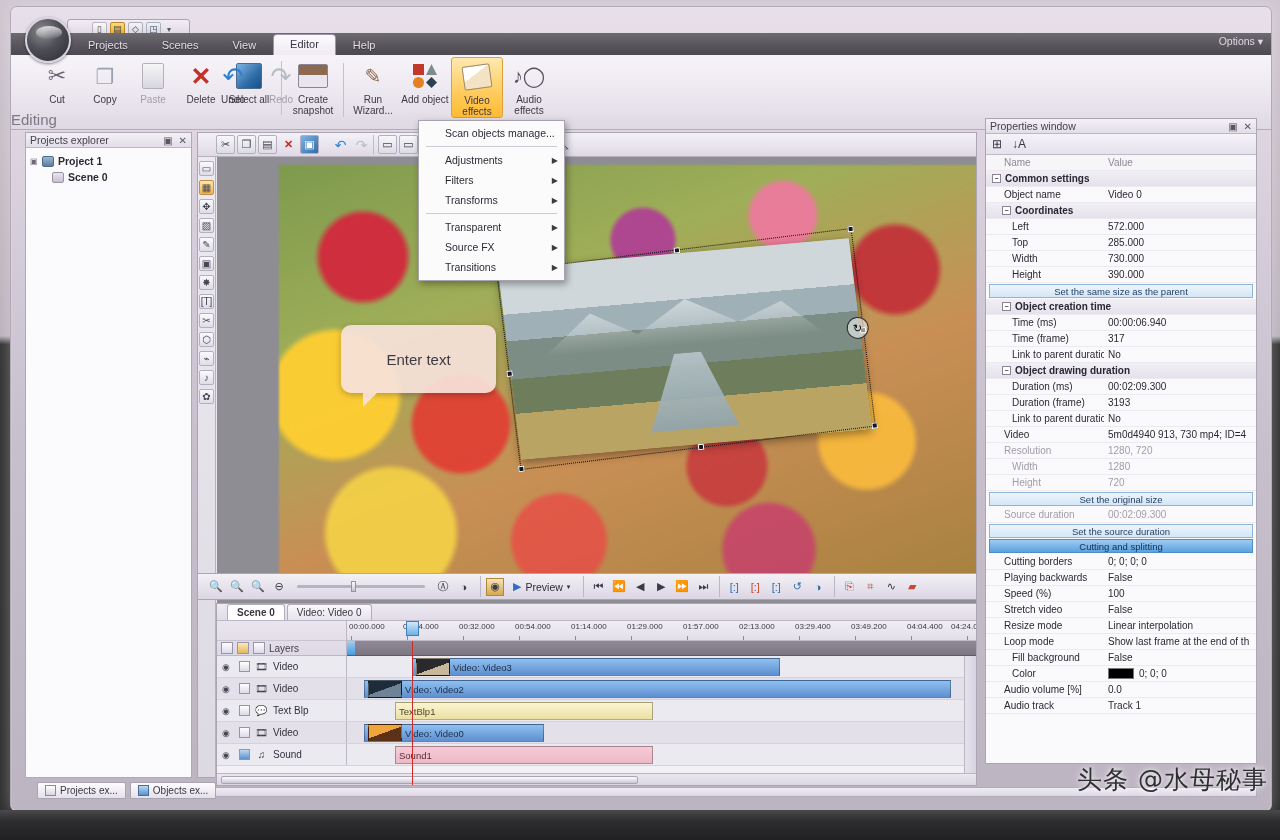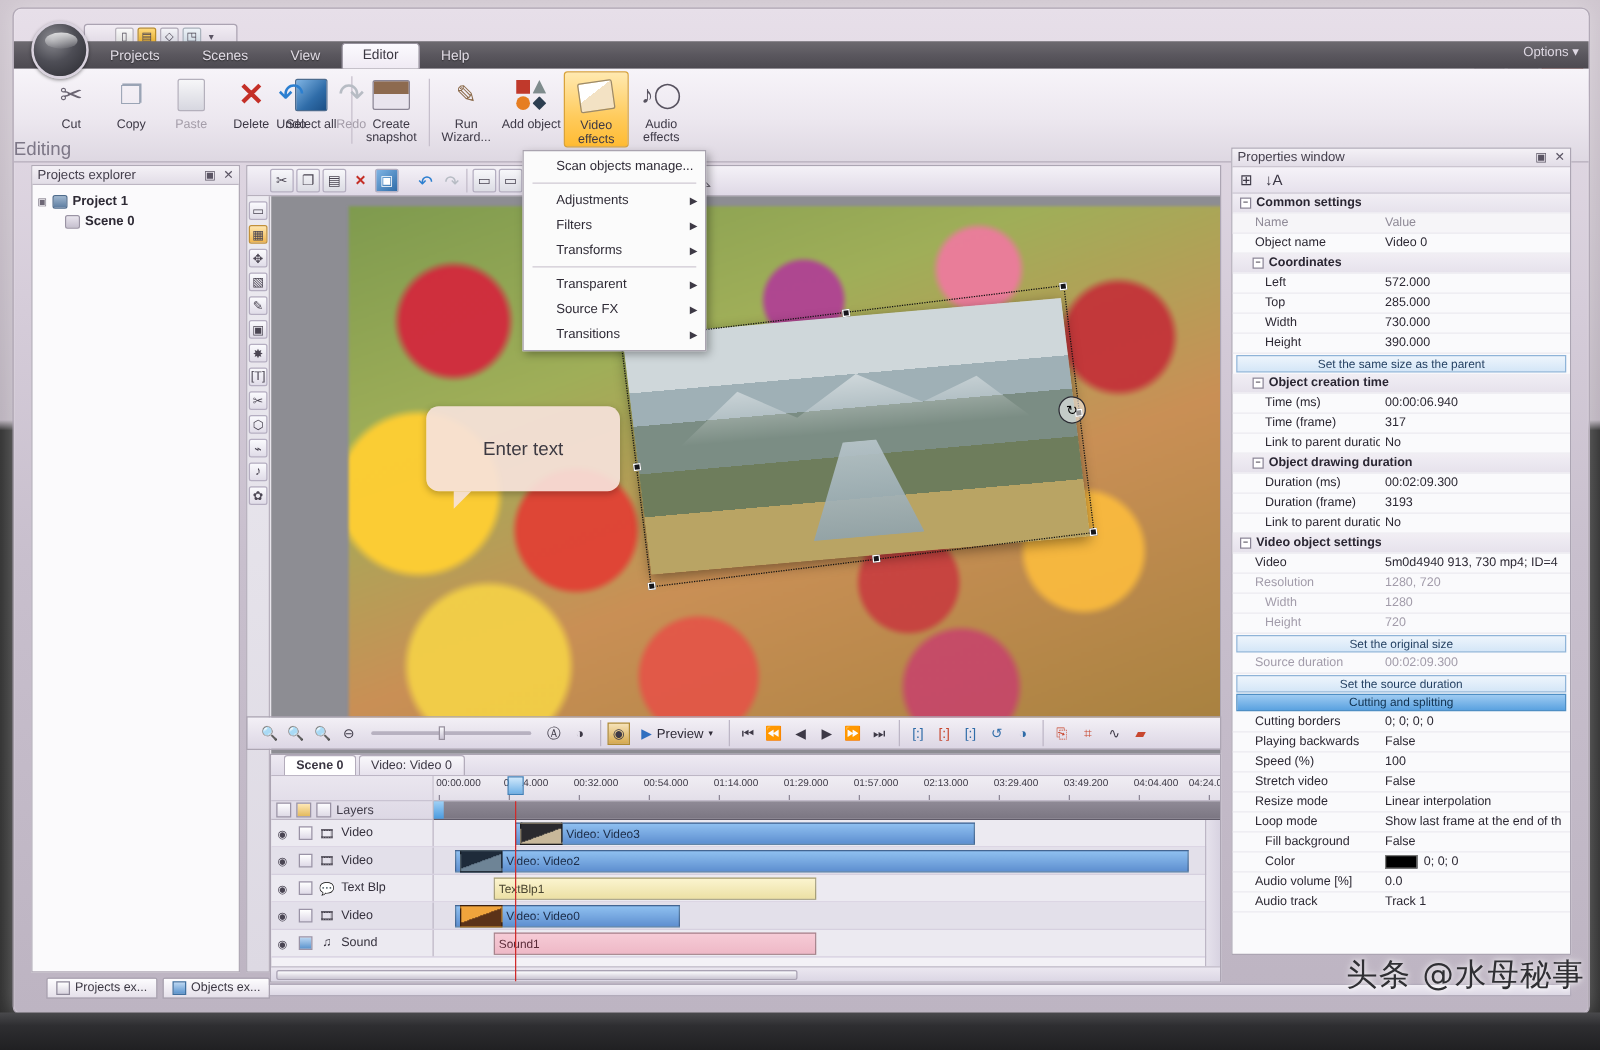--- a/index.html
+++ b/index.html
@@ -768,29 +768,29 @@
           <span>▣</span>
           <span>✕</span>
         </span>
       </div>
       <div class="propbar">
         <span class="pbicon">⊞</span>
         <span class="pbicon">↓A</span>
       </div>
 
       <div>
+        <div class="prow hdr">
+          <span class="nm">Name</span>
+          <span class="vl">Value</span>
+        </div>
         <div class="prow group">
           <span class="nm">
               <span class="expander">−</span>
               <span>Common settings</span>
             </span>
-        </div>
-        <div class="prow hdr">
-          <span class="nm">Name</span>
-          <span class="vl">Value</span>
         </div>
         <div class="prow">
           <span class="nm">Object name</span>
           <span class="vl">Video 0</span>
         </div>
         <div class="prow group sub">
           <span class="nm">
               <span class="expander">−</span>
               <span>Coordinates</span>
             </span>
@@ -841,26 +841,20 @@
           <span class="vl">00:02:09.300</span>
         </div>
         <div class="prow">
           <span class="nm ind2">Duration (frame)</span>
           <span class="vl">3193</span>
         </div>
         <div class="prow">
           <span class="nm ind2">Link to parent duration</span>
           <span class="vl">No</span>
         </div>
-        <div class="prow group">
-          <span class="nm">
-              <span class="expander">−</span>
-              <span>Video object settings</span>
-            </span>
-        </div>
         <div class="prow">
           <span class="nm">Video</span>
           <span class="vl">5m0d4940 913, 730 mp4; ID=4</span>
         </div>
         <div class="prow dim">
           <span class="nm">Resolution</span>
           <span class="vl">1280, 720</span>
         </div>
         <div class="prow dim">
           <span class="nm ind2">Width</span>

